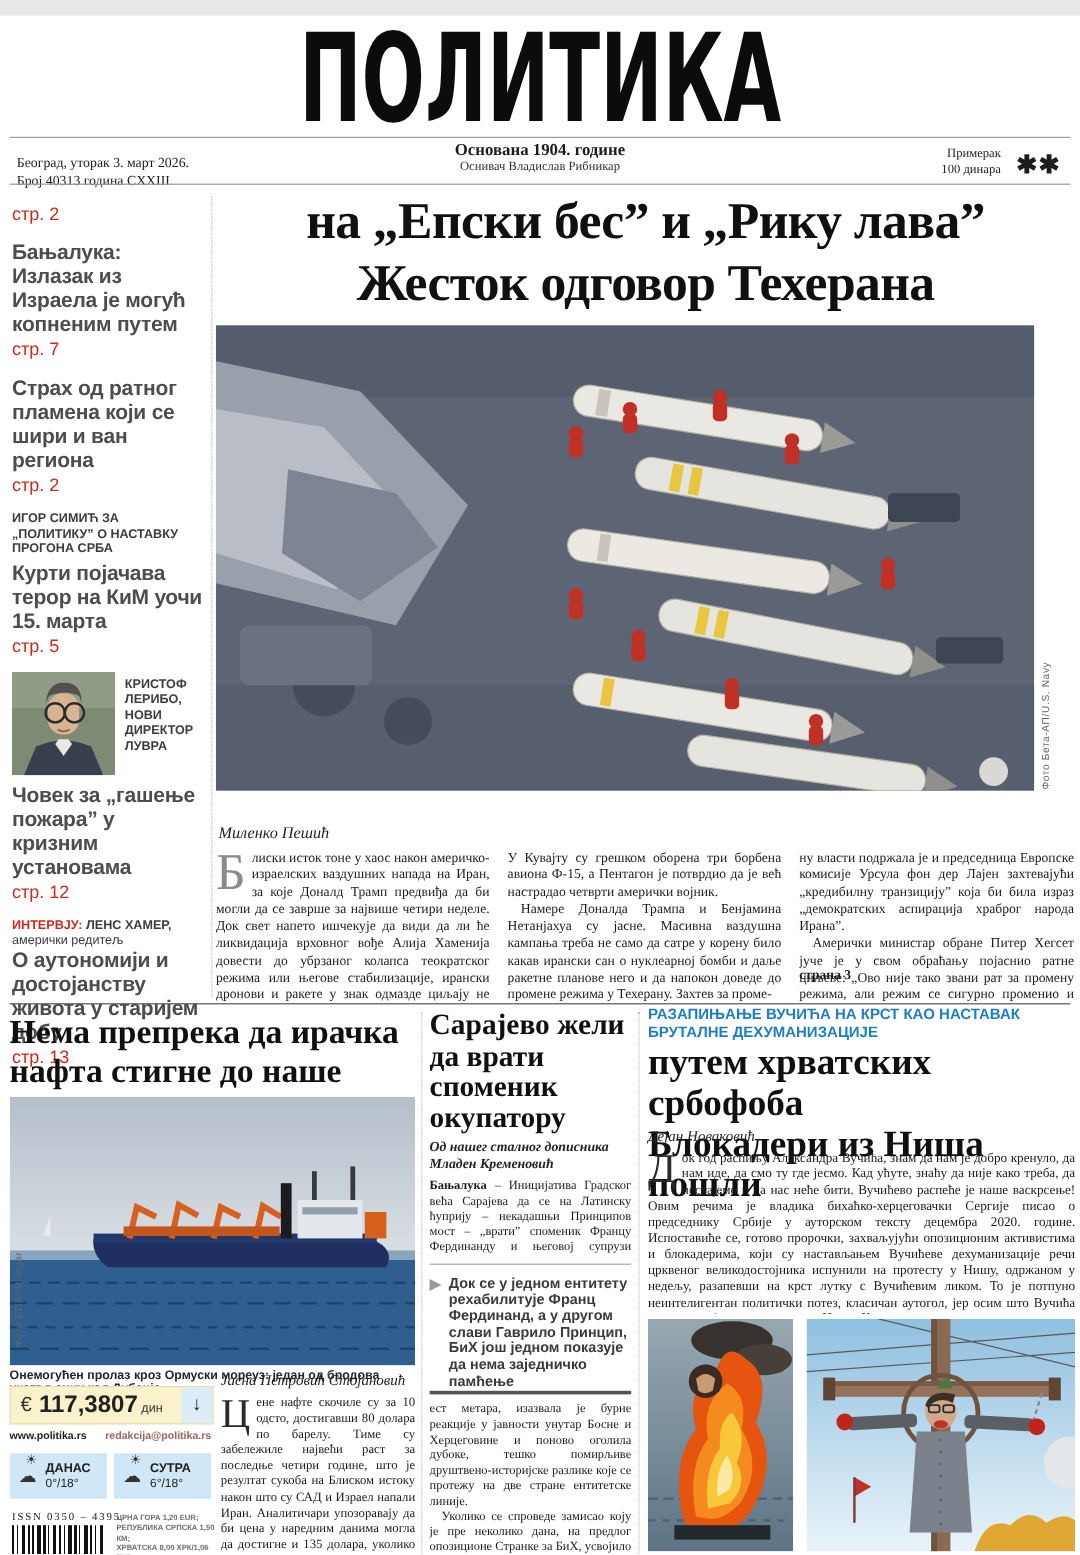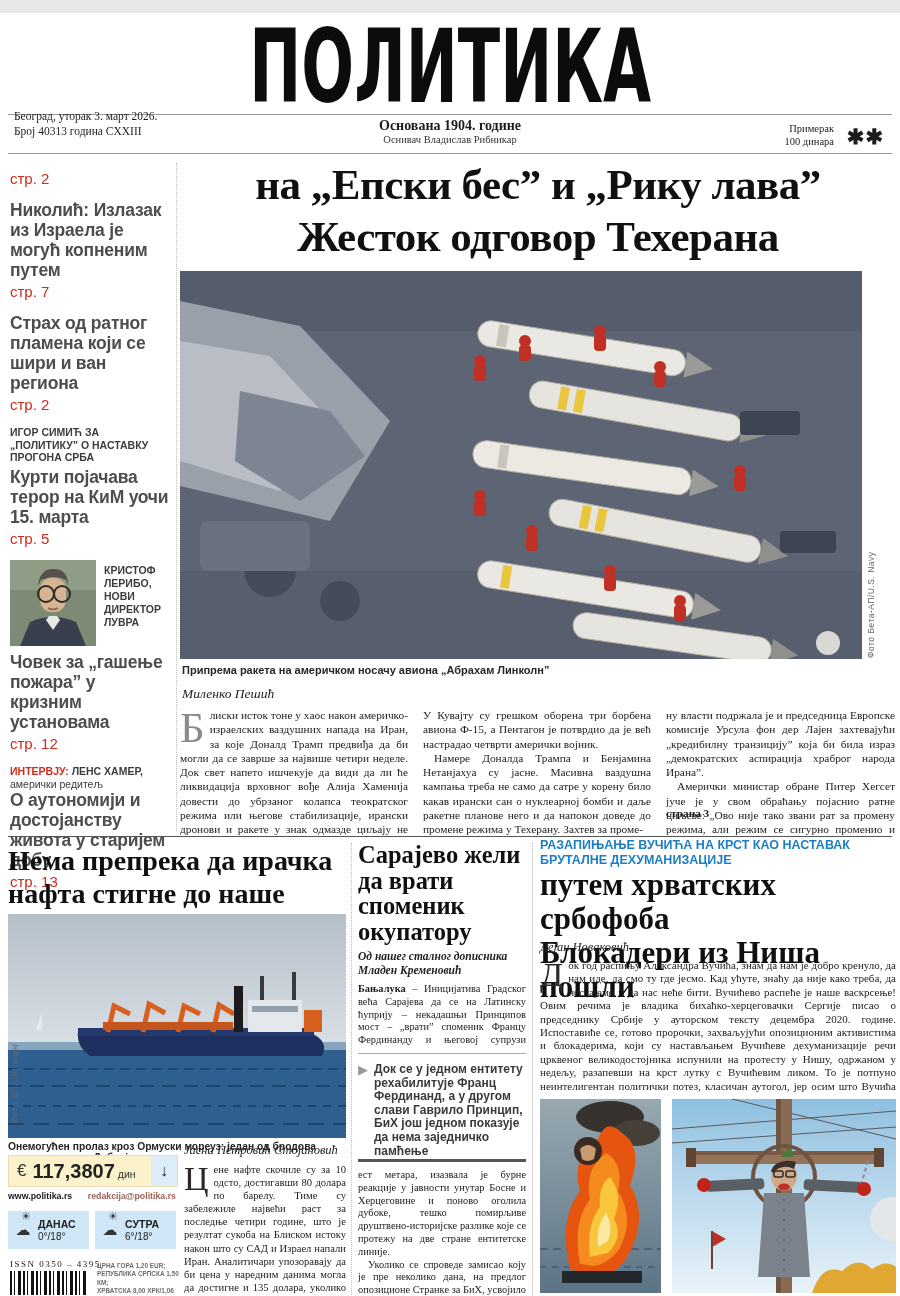--- a/index.html
+++ b/index.html
@@ -122,42 +122,42 @@
   .ni-cap{position:absolute;top:1283px;font-family:"Liberation Sans",sans-serif;
           font-size:10.5px;font-weight:bold;color:#262626;}
 </style>
 </head>
 <body>
 
 <div class="page">
 
   <div class="logo"><span>ПОЛИТИКА</span></div>
   <div class="rule" style="top:101px;left:8px;right:8px;"></div>
-  <div class="abs dl" style="top:96px;left:14px;">
+  <div class="abs dl" style="top:116px;left:14px;">
     <div>Београд, уторак 3. март 2026.</div>
     <div>Број 40313 година CXXIII</div>
   </div>
   <div class="abs dc-c" style="top:105px;left:330px;width:240px;">
     <div class="founded1">Основана 1904. године</div>
     <div class="founded2">Оснивач Владислав Рибникар</div>
   </div>
   <div class="abs priceb" style="top:109px;right:66px;">
     <div>Примерак</div>
     <div>100 динара</div>
   </div>
   <div class="abs stars" style="top:112px;right:16px;">✱✱</div>
   <div class="rule" style="top:140px;left:8px;right:8px;"></div>
 
   <div class="vdots" style="left:176px;top:150px;height:668px;"></div>
   <div class="sidebar">
     <div>
       <div class="sb-p">стр. 2</div>
     </div>
     <div>
-      <div class="sb-h">Николић: Излазак из Израела је могућ копненим путем</div>
+      <div class="sb-h">Бањалука: Излазак из Израела је могућ копненим путем</div>
       <div class="sb-p">стр. 7</div>
     </div>
     <div>
       <div class="sb-h">Страх од ратног пламена који се шири и ван региона</div>
       <div class="sb-p">стр. 2</div>
     </div>
     <div>
       <div class="sb-k">ИГОР СИМИЋ ЗА „ПОЛИТИКУ” О НАСТАВКУ ПРОГОНА СРБА</div>
       <div class="sb-h">Курти појачава терор на КиМ уочи 15. марта</div>
       <div class="sb-p">стр. 5</div>
@@ -260,21 +260,20 @@
           <rect x="494" y="334" width="12" height="16" rx="4"></rect>
         <circle cx="560" cy="200" r="6"></circle>
           <rect x="554" y="204" width="12" height="16" rx="4"></rect>
       </g>
       <rect x="560" y="140" width="60" height="24" rx="4" fill="#3d4452"></rect>
       <rect x="600" y="260" width="56" height="22" rx="4" fill="#3d4452"></rect>
       <circle cx="648" cy="372" r="12" fill="#d8d8d4"></circle>
     </svg>
   </div>
   <div class="photo-credit-v" style="left:866px;top:505px;height:140px;">Фото Бета-АП/U.S. Navy</div>
-  <div class="lead-cap">Припрема ракета на америчком носачу авиона „Абрахам Линколн”</div>
   <div class="lead-by byline">Миленко Пешић</div>
 
   <div class="lcol jtext" style="left:180px;">
     <p><span class="dc">Б</span><span>лиски исток тоне у хаос након америчко-израелских ваздушних напада на Иран, за које Доналд Трамп предвиђа да би могли да се заврше за највише четири неделе. Док свет напето ишчекује да види да ли ће ликвидација врховног вође Алија Хаменија довести до убрзаног колапса теократског режима или његове стабилизације, ирански дронови и ракете у знак одмазде циљају не само околне америчке војне базе већ и цивилне циљеве свуда по региону.</span></p>
   </div>
   <div class="lcol jtext" style="left:423px;">
     <p>У Кувајту су грешком оборена три борбена авиона Ф-15, а Пентагон је потврдио да је већ настрадао четврти амерички војник.</p>
     <p>Намере Доналда Трампа и Бенјамина Нетанјахуа су јасне. Масивна ваздушна кампања треба не само да сатре у корену било какав ирански сан о нуклеарној бомби и даље ракетне планове него и да напокон доведе до промене режима у Техерану. Захтев за проме-</p>
   </div>
   <div class="lcol jtext" style="left:666px;width:229px;">

